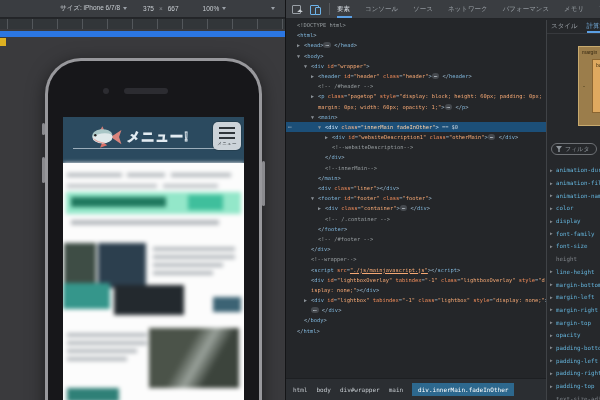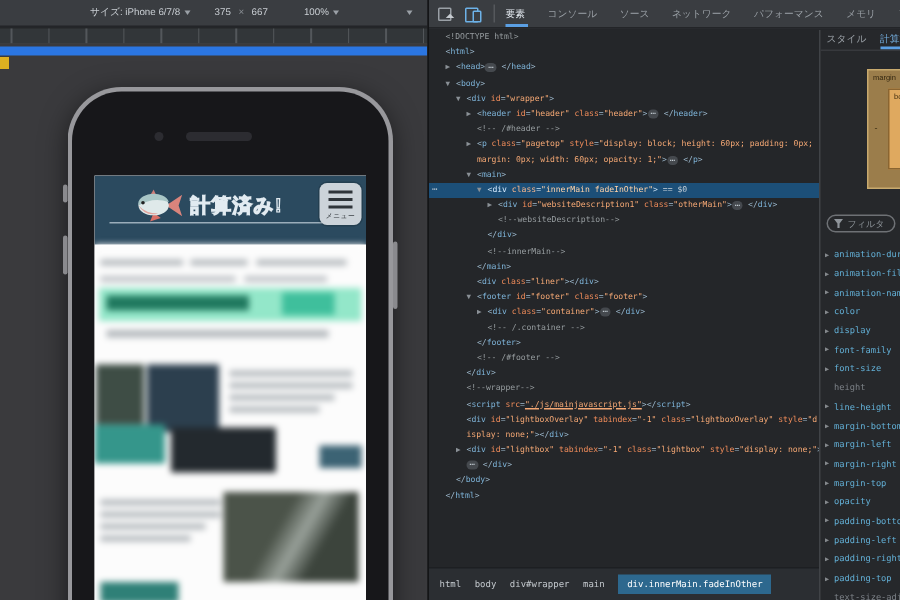--- a/index.html
+++ b/index.html
@@ -131,21 +131,21 @@
           <div class="logo-line"></div>
           <svg class="fish" viewBox="0 0 64 40">
             <polygon points="40,20 58,8 54,20 58,32" fill="#d9847c"></polygon>
             <polygon points="26,28 22,38 34,34" fill="#d96f66"></polygon>
             <polygon points="20,12 26,2 30,11" fill="#cf7d77"></polygon>
             <ellipse cx="26" cy="20" rx="17" ry="11" fill="#dfe9ea"></ellipse>
             <path d="M9,20 a17,11 0 0 1 34,-4 q-18,-6 -34,4z" fill="#a9c6c6"></path>
             <path d="M9,20 q8,9 22,9 q-14,4 -22,-9z" fill="#e2a49e"></path>
             <circle cx="14" cy="17" r="2" fill="#222"></circle>
           </svg>
-          <div class="site-title">計算済み!</div>
+          <div class="site-title">メニュー!</div>
           <div class="menu-btn">
             <div class="bar"></div>
             <div class="bar"></div>
             <div class="bar"></div>
             <div class="menu-label">メニュー</div>
           </div>
         </div>
 
         <div class="content">
           <div class="blob" style="left:4px;top:10px;width:55px;height:4px;background:#b4b9bd"></div>

